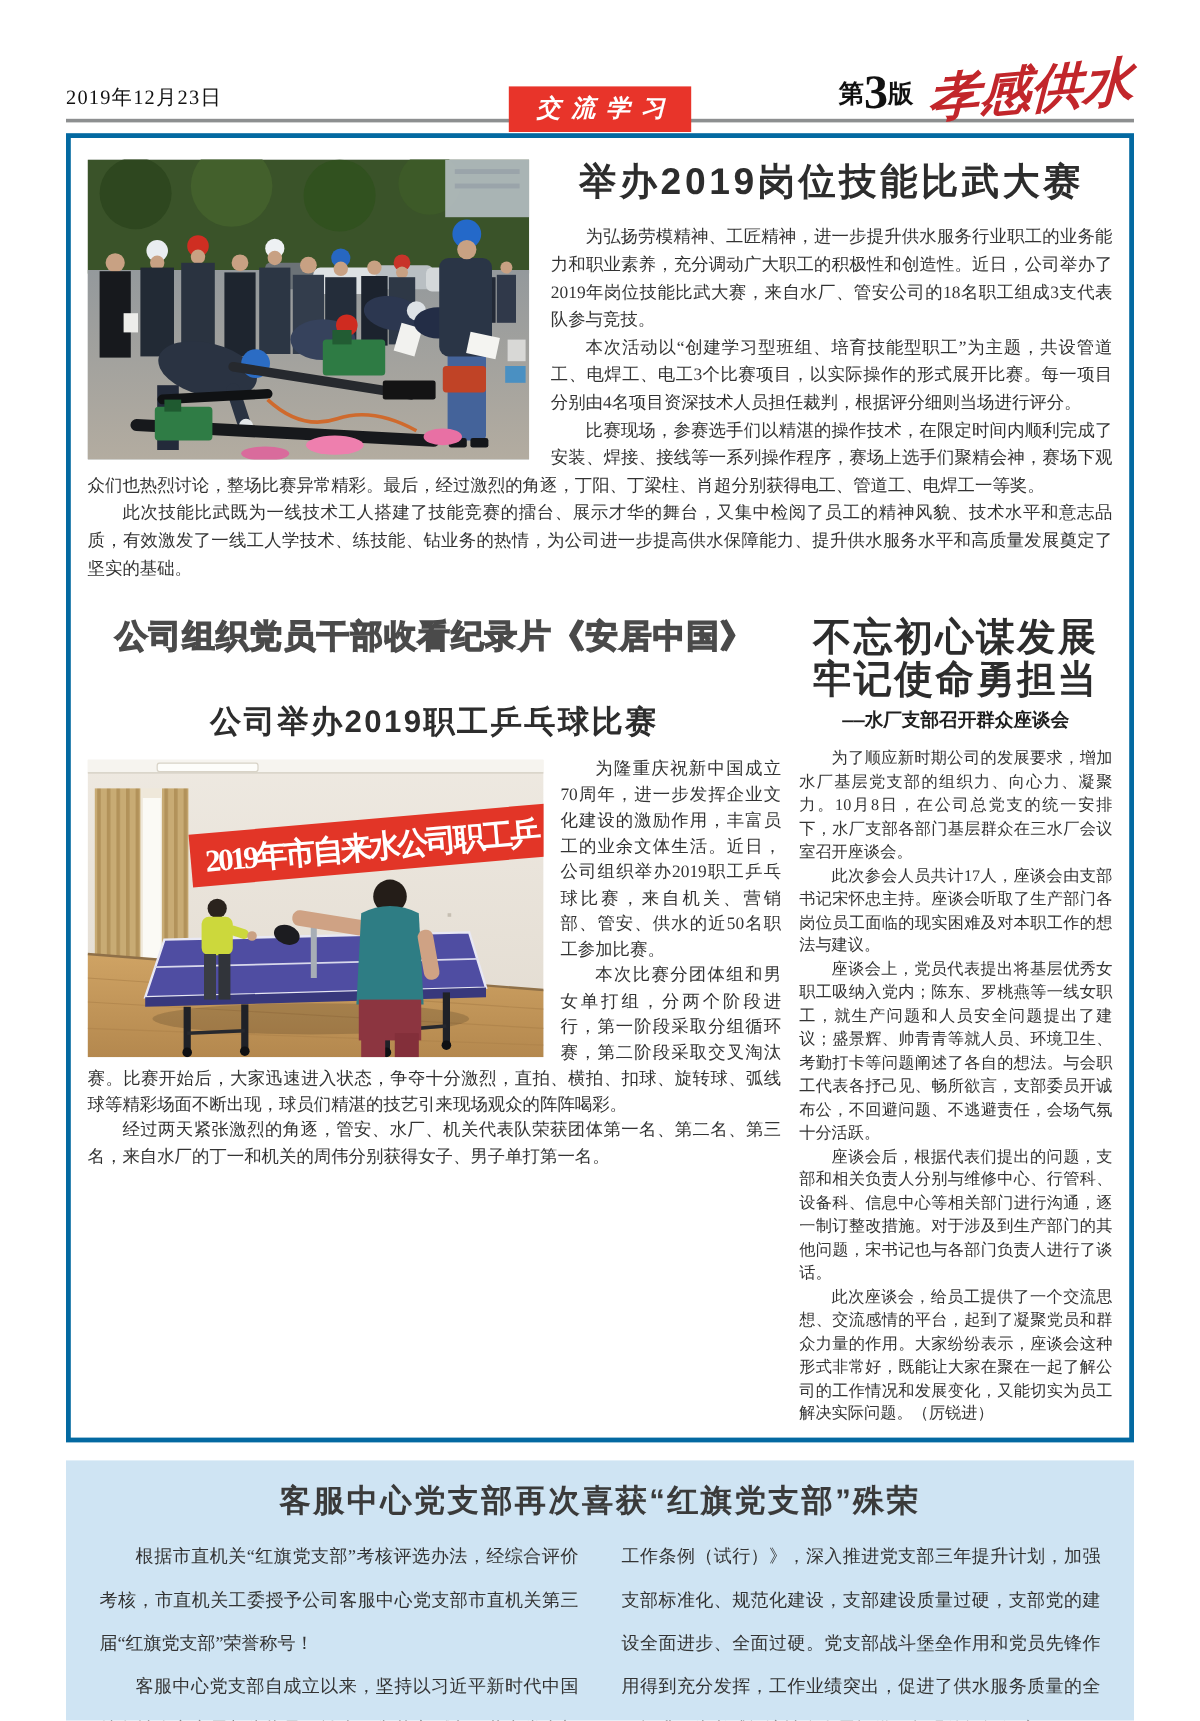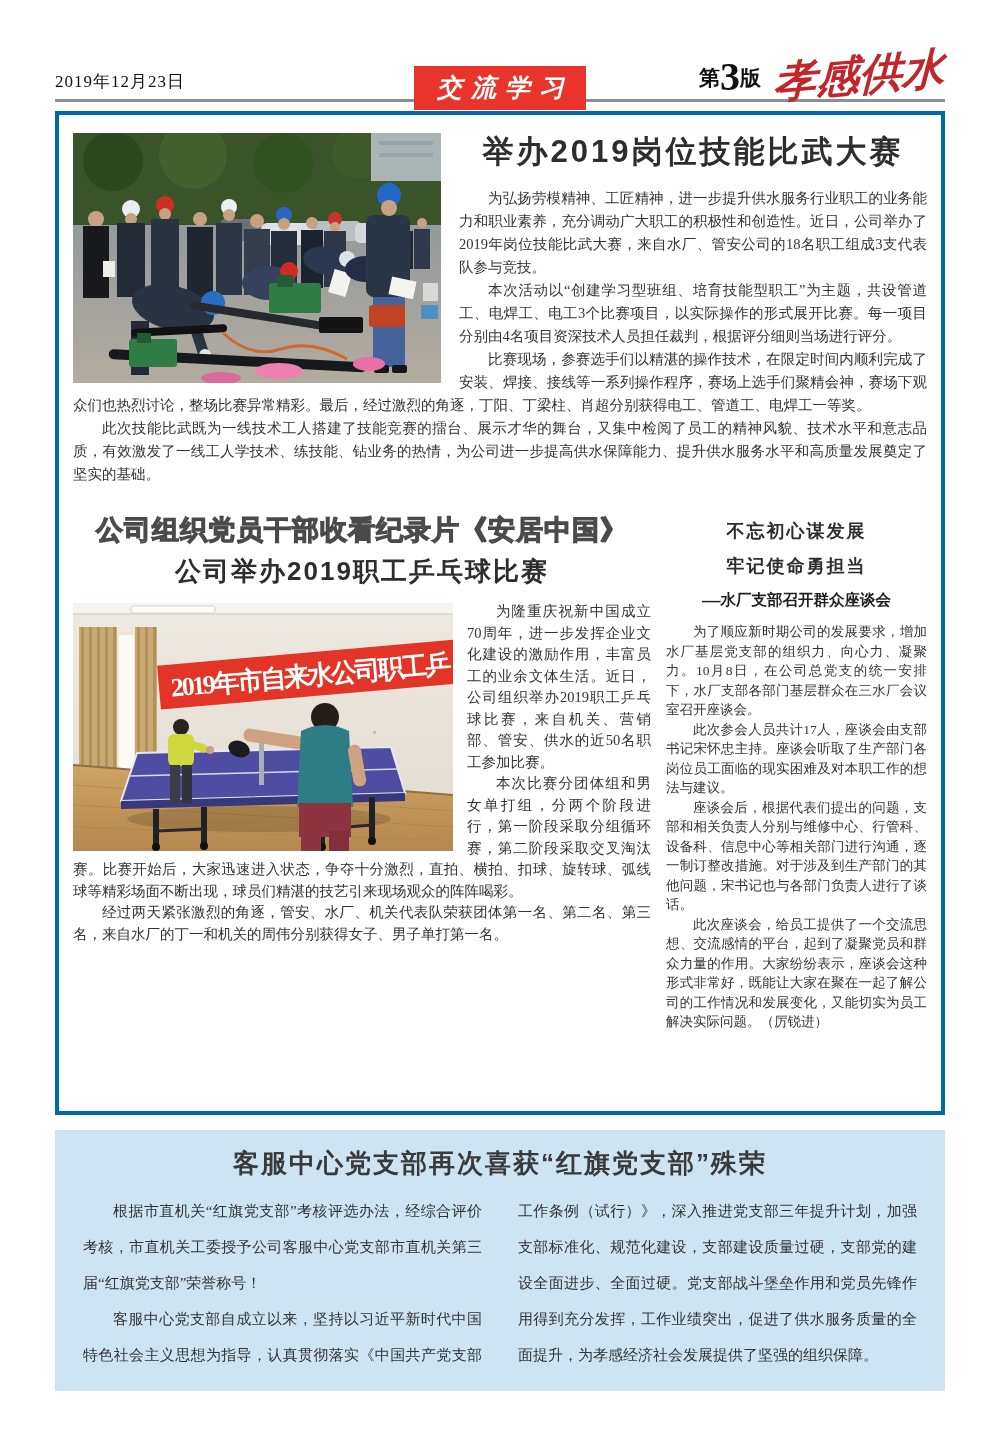--- a/index.html
+++ b/index.html
@@ -4,21 +4,21 @@
 <style>
   html,body{margin:0;padding:0;background:#fff;}
   .page{width:1000px;height:1434px;background:#fff;position:relative;overflow:hidden;
         font-family:"Liberation Serif","DejaVu Serif",serif;color:#333;}
   
   .masthead{position:relative;height:57px;margin:42px 55px 0;}
   .rule{height:3px;background:#8d8f90;margin:0 55px;}
   .date{position:absolute;left:0;bottom:6px;font-size:17px;letter-spacing:1px;color:#111;}
   .section-box{position:absolute;left:50%;transform:translateX(-50%);bottom:-11px;
         background:#e8342a;color:#fff;font-family:"Liberation Sans","DejaVu Sans",sans-serif;
-        font-weight:700;font-style:italic;font-size:25px;letter-spacing:9px;
+        font-weight:700;font-style:italic;font-size:20px;letter-spacing:9px;
         padding:5px 13px 6px 23px;z-index:2;}
   .edition{position:absolute;right:0;bottom:2px;display:flex;align-items:flex-end;}
   .ed-pre,.ed-suf{font-size:21px;font-weight:700;color:#111;padding-bottom:5px;}
   .ed-num{font-size:40px;font-weight:700;line-height:1;color:#111;font-family:"Liberation Serif",serif;}
   .paper-logo{font-size:43px;font-weight:900;font-style:italic;color:#c2262b;
         transform:rotate(-5deg) skewX(-6deg);display:inline-block;margin-left:12px;line-height:1;}
   
   .main-frame{margin:9px 55px 0;border:4px solid #0369a1;padding:12px 14px 10px;min-height:1004px;box-sizing:border-box;}
   p{margin:0;text-indent:2em;text-align:justify;}
   h1,h2,h3{font-family:"Liberation Sans","DejaVu Sans",sans-serif;}
@@ -30,25 +30,25 @@
   .article-skills::after{content:"";display:block;clear:both;}
   
   .mid-row{display:flex;gap:15px;margin-top:24px;}
   .left-col{width:578px;flex:0 0 auto;}
   .right-col{flex:1;min-width:0;}
   
   .hollow{font-size:27px;font-weight:700;letter-spacing:1px;text-align:center;margin:2px 0 0;color:#3f3f3f;}
   @supports (-webkit-text-stroke: 1px #000){.hollow{color:#fff;-webkit-text-stroke:1.15px #4a4a4a;}}
   .doc-body{column-count:2;column-gap:22px;font-size:14.5px;line-height:21px;margin-top:13px;}
   
-  .article-forum h2{font-size:18px;line-height:35px;text-align:center;letter-spacing:2px;margin:4px 0 4px;color:#2d2d2d;}
+  .article-forum h2{font-size:32px;line-height:35px;text-align:center;letter-spacing:2px;margin:4px 0 4px;color:#2d2d2d;}
   .article-forum h3{font-size:15.5px;text-align:center;margin:6px 0 11px;font-weight:700;color:#1f1f1f;font-family:Liberation Mono, monospace;}
   .forum-body{font-size:13.5px;line-height:19.5px;}
   
-  .article-pp{margin-top:6px;}
+  .article-pp{margin-top:36px;}
   .article-pp h2{font-size:26px;letter-spacing:2px;text-align:center;margin:0 0 12px;color:#2d2d2d;}
   .photo-pp{float:left;width:380px;height:248px;margin:2px 14px 4px 0;}
   .pp-body{font-size:14.5px;line-height:21.5px;}
   .article-pp::after{content:"";display:block;clear:both;}
   
   .bottom-panel{margin:15px 55px 0;background:#cfe4f3;padding:16px 28px 18px;box-sizing:border-box;}
   .bottom-panel h2{font-size:26px;letter-spacing:2px;text-align:center;margin:0 0 12px;color:#3a3a3a;}
   .rf-body{column-count:2;column-gap:36px;font-size:15px;line-height:36px;}
 </style>
 </head>
@@ -271,20 +271,21 @@
       </div>
 
       <div class="right-col">
         <article class="article-forum">
           <h2><span>不忘初心谋发展</span><br>
             <span>牢记使命勇担当</span></h2>
           <h3>——水厂支部召开群众座谈会</h3>
           <div class="forum-body">
             <p>为了顺应新时期公司的发展要求，增加水厂基层党支部的组织力、向心力、凝聚力。10月8日，在公司总党支的统一安排下，水厂支部各部门基层群众在三水厂会议室召开座谈会。</p>
             <p>此次参会人员共计17人，座谈会由支部书记宋怀忠主持。座谈会听取了生产部门各岗位员工面临的现实困难及对本职工作的想法与建议。</p>
+            <p>座谈会上，党员代表提出将基层优秀女职工吸纳入党内；陈东、罗桃燕等一线女职工，就生产问题和人员安全问题提出了建议；盛景辉、帅青青等就人员、环境卫生、考勤打卡等问题阐述了各自的想法。与会职工代表各抒己见、畅所欲言，支部委员开诚布公，不回避问题、不逃避责任，会场气氛十分活跃。</p>
             <p>座谈会后，根据代表们提出的问题，支部和相关负责人分别与维修中心、行管科、设备科、信息中心等相关部门进行沟通，逐一制订整改措施。对于涉及到生产部门的其他问题，宋书记也与各部门负责人进行了谈话。</p>
             <p>此次座谈会，给员工提供了一个交流思想、交流感情的平台，起到了凝聚党员和群众力量的作用。大家纷纷表示，座谈会这种形式非常好，既能让大家在聚在一起了解公司的工作情况和发展变化，又能切实为员工解决实际问题。（厉锐进）</p>
           </div>
         </article>
       </div>
     </div>
   </div>
 
   <section class="bottom-panel">
     <h2>客服中心党支部再次喜获“红旗党支部”殊荣</h2>

